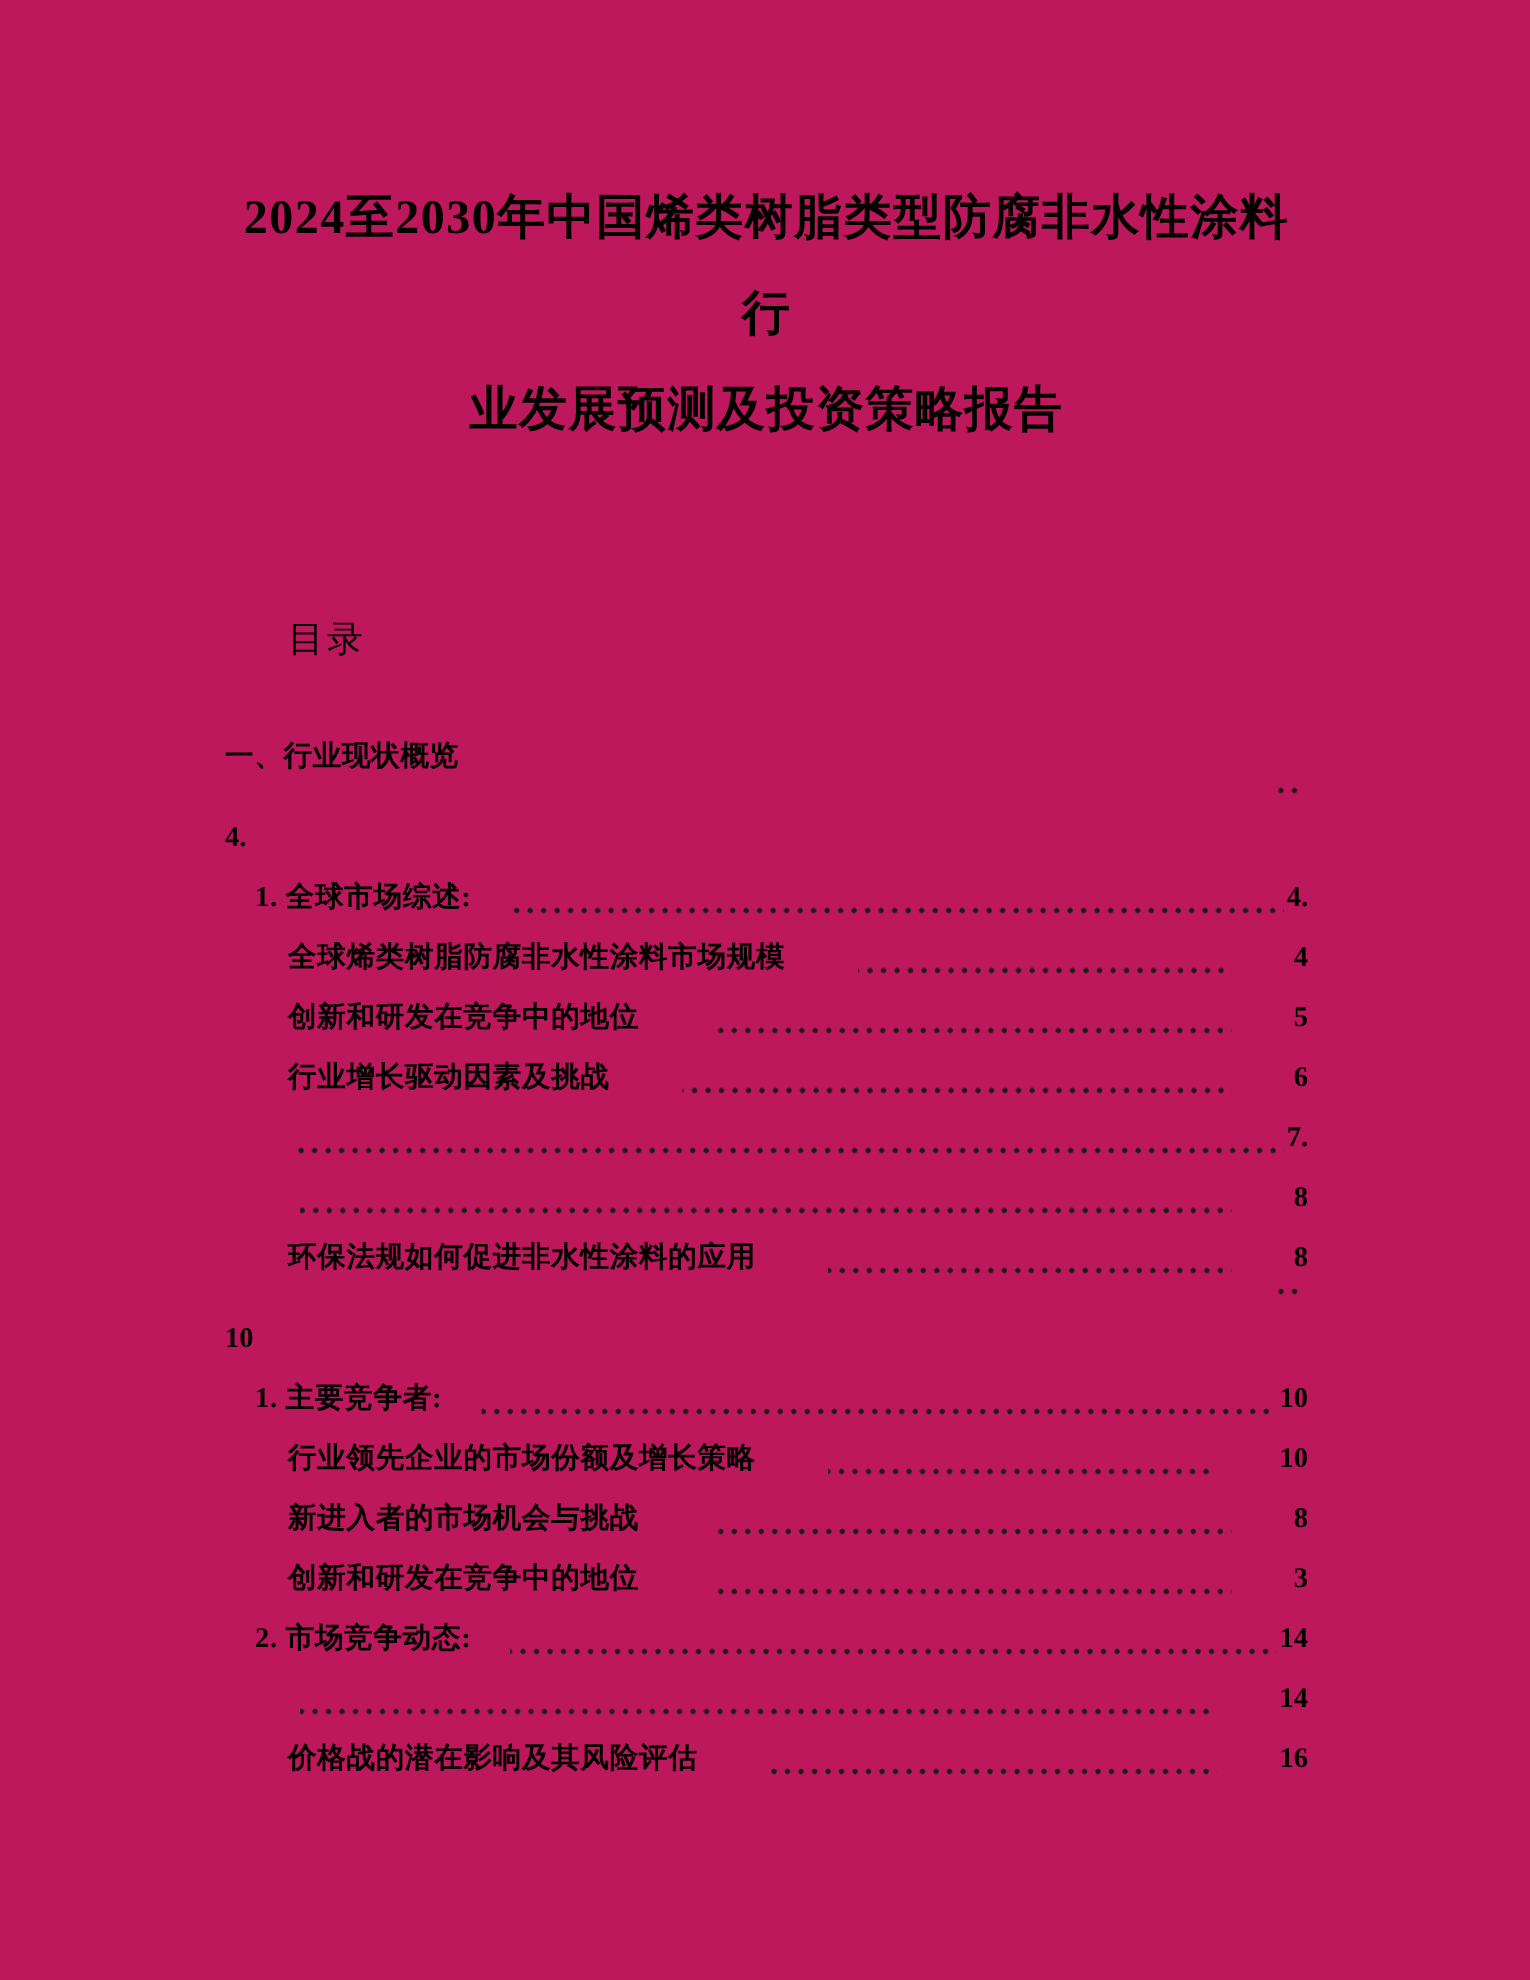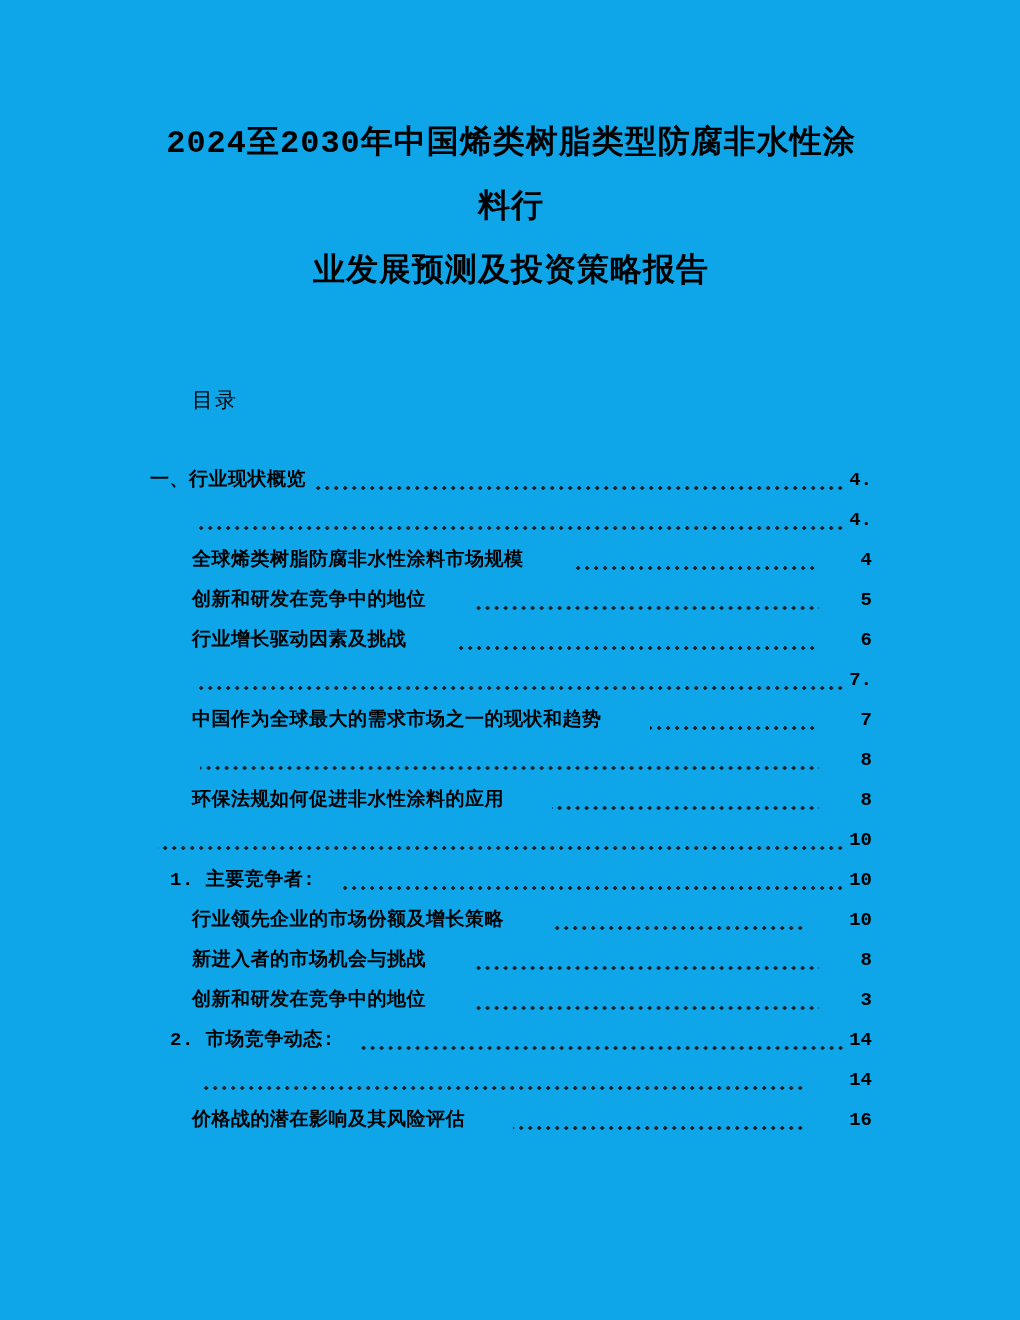--- a/index.html
+++ b/index.html
@@ -5,55 +5,55 @@
   html, body {
     margin: 0;
     padding: 0;
     background: #ffffff;
   }
   .page {
     position: relative;
     width: 1020px;
     height: 1320px;
     margin: 0 auto;
-    background: #0ea5e9;
+    background: #be185d;
     color: #000000;
-    font-family: Liberation Mono, monospace;
+    font-family: Liberation Serif, serif;
     box-sizing: border-box;
     padding: 0 148px 0 150px;
     overflow: hidden;
   }
   .doc-title {
     margin-top: 112px;
     text-align: center;
     font-size: 32px;
     line-height: 64px;
     font-weight: 700;
     letter-spacing: 1px;
   }
   .toc-label {
-    margin-top: 85px;
+    margin-top: 110px;
     padding-left: 42px;
-    font-size: 21px;
+    font-size: 24px;
     line-height: 26px;
     font-weight: 400;
     letter-spacing: 2px;
   }
   .toc-list {
     margin-top: 45px;
   }
   .toc-row {
     display: flex;
     align-items: baseline;
     line-height: 40px;
     font-size: 19px;
     font-weight: 700;
     white-space: nowrap;
   }
-  .toc-row.lvl1 { padding-left: 0; }
+  .toc-row.lvl1 { padding-left: 0; flex-direction: column; }
   .toc-row.lvl2 { padding-left: 20px; }
   .toc-row.lvl3 { padding-left: 42px; gap: 40px; }
   .toc-text {
     flex: 0 0 auto;
     letter-spacing: 0.5px;
   }
   .leader {
     flex: 1 1 auto;
     height: 4px;
     align-self: flex-end;
@@ -84,20 +84,21 @@
 
   <div class="toc-list">
 
     <div class="toc-row lvl1">
       <span class="toc-text">一、行业现状概览</span>
       <span class="leader"></span>
       <span class="toc-page">4.</span>
     </div>
 
     <div class="toc-row lvl2">
+      <span class="toc-text">1. 全球市场综述:</span>
       <span class="leader"></span>
       <span class="toc-page">4.</span>
     </div>
 
     <div class="toc-row lvl3">
       <span class="toc-text">全球烯类树脂防腐非水性涂料市场规模</span>
       <span class="leader"></span>
       <span class="toc-page">4</span>
     </div>
 
@@ -111,25 +112,20 @@
       <span class="toc-text">行业增长驱动因素及挑战</span>
       <span class="leader"></span>
       <span class="toc-page">6</span>
     </div>
 
     <div class="toc-row lvl2">
       <span class="leader"></span>
       <span class="toc-page">7.</span>
     </div>
 
-    <div class="toc-row lvl3">
-      <span class="toc-text">中国作为全球最大的需求市场之一的现状和趋势</span>
-      <span class="leader"></span>
-      <span class="toc-page">7</span>
-    </div>
 
     <div class="toc-row lvl3">
       <span class="leader"></span>
       <span class="toc-page">8</span>
     </div>
 
     <div class="toc-row lvl3">
       <span class="toc-text">环保法规如何促进非水性涂料的应用</span>
       <span class="leader"></span>
       <span class="toc-page">8</span>

